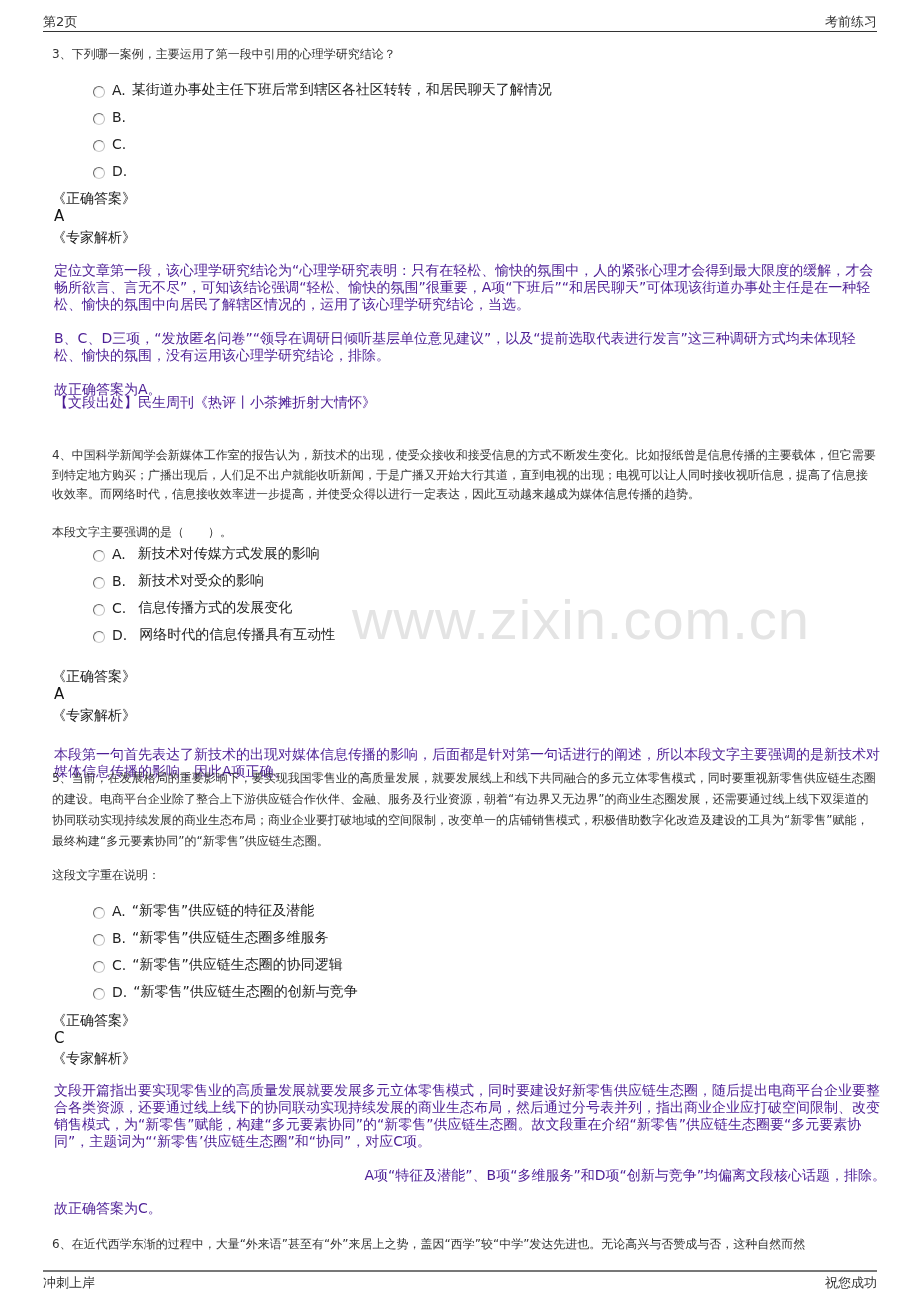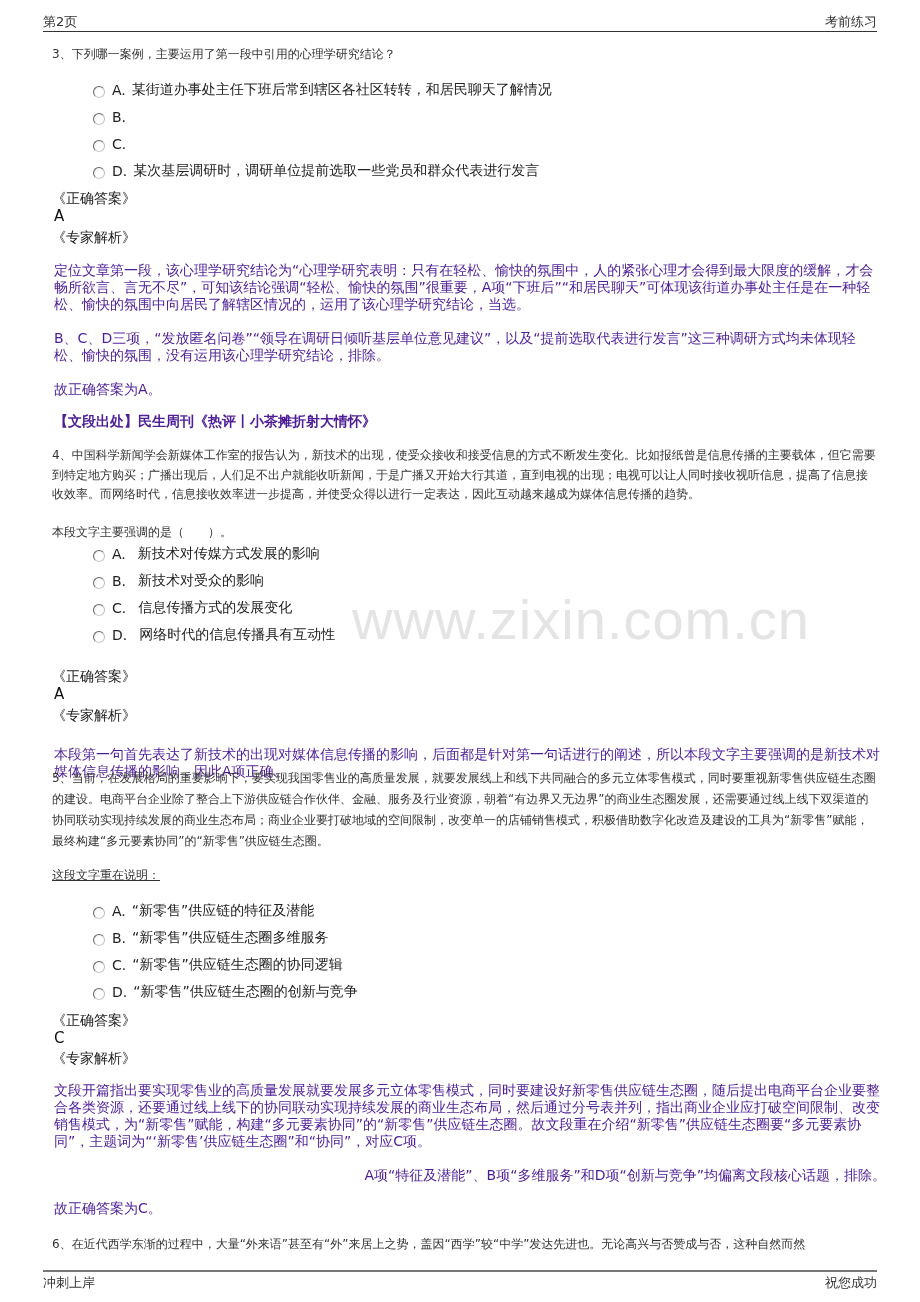--- a/index.html
+++ b/index.html
@@ -65,31 +65,30 @@
   <span class="radio"></span>
   <span class="letter">B.</span>
 </div>
 <div class="opt" style="top:133px;">
   <span class="radio"></span>
   <span class="letter">C.</span>
 </div>
 <div class="opt" style="top:160px;">
   <span class="radio"></span>
   <span class="letter">D.</span>
-  <span>某次基层调研时，调研单位提前选取一些党员和群众代表进行发言</span>
 </div>
 
 <div class="abs label-line" style="left:52px; top:190px;">《正确答案》</div>
 <div class="abs answer" style="left:54px; top:207px;">A</div>
 <div class="abs label-line" style="left:52px; top:229px;">《专家解析》</div>
 
 <div class="abs para" style="left:54px; top:262px;">定位文章第一段，该心理学研究结论为“心理学研究表明：只有在轻松、愉快的氛围中，人的紧张心理才会得到最大限度的缓解，才会畅所欲言、言无不尽”，可知该结论强调“轻松、愉快的氛围”很重要，A项“下班后”“和居民聊天”可体现该街道办事处主任是在一种轻松、愉快的氛围中向居民了解辖区情况的，运用了该心理学研究结论，当选。</div>
 <div class="abs para" style="left:54px; top:330px;">B、C、D三项，“发放匿名问卷”“领导在调研日倾听基层单位意见建议”，以及“提前选取代表进行发言”这三种调研方式均未体现轻松、愉快的氛围，没有运用该心理学研究结论，排除。</div>
 <div class="abs para" style="left:54px; top:381px;">故正确答案为A。</div>
-<div class="abs para" style="left:54px; top:413px;font-weight:bold;">【文段出处】民生周刊《热评丨小茶摊折射大情怀》</div>
+<div class="abs para" style="left:54px; top:394px;">【文段出处】民生周刊《热评丨小茶摊折射大情怀》</div>
 
 <div class="abs qstem-wide" style="left:52px; top:446px; line-height:19.5px;">4、中国科学新闻学会新媒体工作室的报告认为，新技术的出现，使受众接收和接受信息的方式不断发生变化。比如报纸曾是信息传播的主要载体，但它需要到特定地方购买；广播出现后，人们足不出户就能收听新闻，于是广播又开始大行其道，直到电视的出现；电视可以让人同时接收视听信息，提高了信息接收效率。而网络时代，信息接收效率进一步提高，并使受众得以进行一定表达，因此互动越来越成为媒体信息传播的趋势。</div>
 <div class="abs qstem" style="left:52px; top:523px;">本段文字主要强调的是（　　）。</div>
 
 <div class="opt" style="top:543px;">
   <span class="radio"></span>
   <span class="letter">A.</span>
   <span style="margin-left:6px;">新技术对传媒方式发展的影响</span>
 </div>
 <div class="opt" style="top:570px;">
@@ -107,21 +106,21 @@
   <span class="letter">D.</span>
   <span style="margin-left:6px;">网络时代的信息传播具有互动性</span>
 </div>
 
 <div class="abs label-line" style="left:52px; top:668px;">《正确答案》</div>
 <div class="abs answer" style="left:54px; top:685px;">A</div>
 <div class="abs label-line" style="left:52px; top:707px;">《专家解析》</div>
 <div class="abs para" style="left:54px; top:724px;margin-top:22px;">本段第一句首先表达了新技术的出现对媒体信息传播的影响，后面都是针对第一句话进行的阐述，所以本段文字主要强调的是新技术对媒体信息传播的影响，因此A项正确。</div>
 
 <div class="abs qstem-wide" style="left:52px; top:768px;">5、当前，在发展格局的重要影响下，要实现我国零售业的高质量发展，就要发展线上和线下共同融合的多元立体零售模式，同时要重视新零售供应链生态圈的建设。电商平台企业除了整合上下游供应链合作伙伴、金融、服务及行业资源，朝着“有边界又无边界”的商业生态圈发展，还需要通过线上线下双渠道的协同联动实现持续发展的商业生态布局；商业企业要打破地域的空间限制，改变单一的店铺销售模式，积极借助数字化改造及建设的工具为“新零售”赋能，最终构建“多元要素协同”的“新零售”供应链生态圈。</div>
-<div class="abs qstem" style="left:52px; top:866px;text-decoration:underline;">这段文字重在说明：</div>
+<div class="abs qstem" style="left:52px; top:866px;">这段文字重在说明：</div>
 
 <div class="opt" style="top:900px;">
   <span class="radio"></span>
   <span class="letter">A.</span>
   <span>“新零售”供应链的特征及潜能</span>
 </div>
 <div class="opt" style="top:927px;">
   <span class="radio"></span>
   <span class="letter">B.</span>
   <span>“新零售”供应链生态圈多维服务</span>

